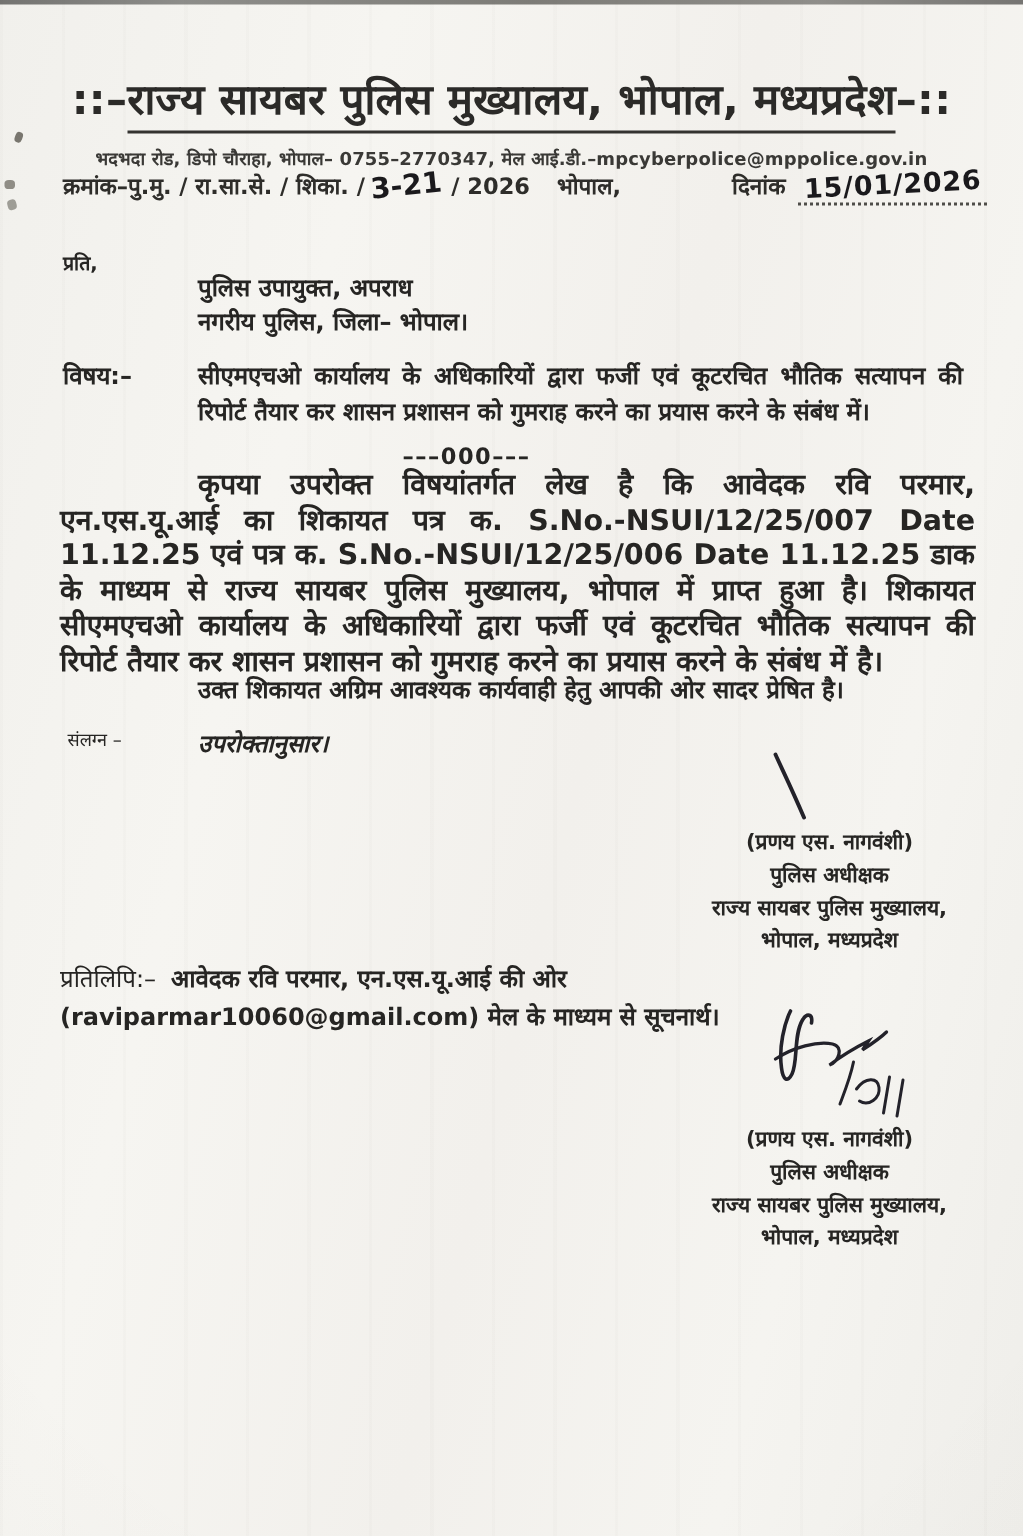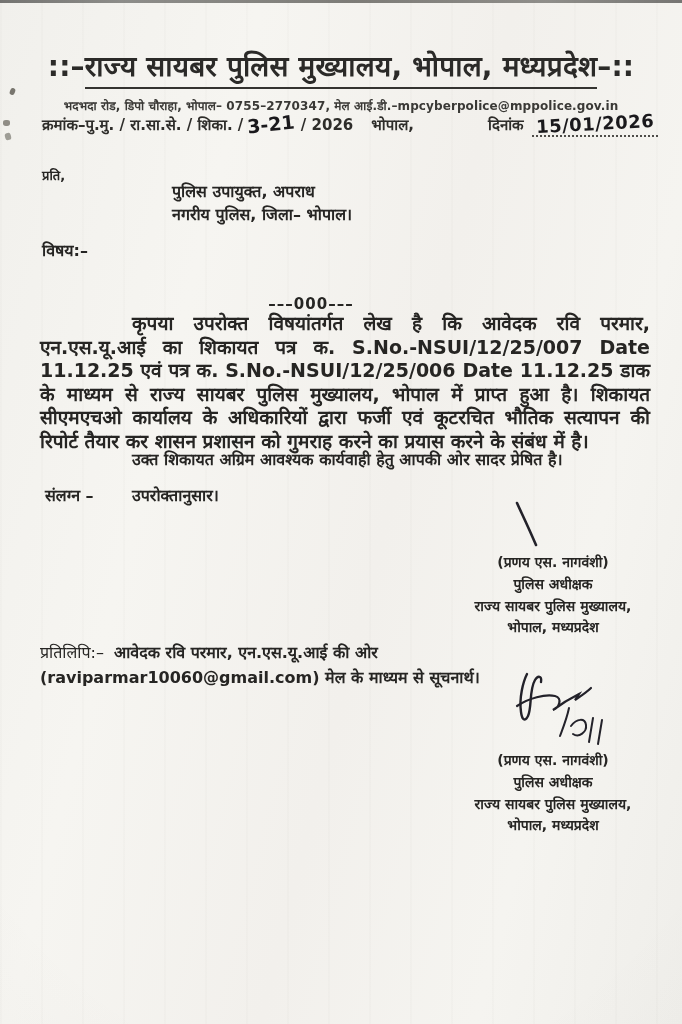--- a/index.html
+++ b/index.html
@@ -30,32 +30,32 @@
     font-size:15px;font-weight:700;color:#2e2d2a;}
   .hand{font-weight:700;color:#1a191c;display:inline-block;}
   .hand-no{font-size:19px;transform:rotate(-6deg) translateY(1px);margin:0 4px;}
   .ref-year{margin-left:2px;}
   .ref-place{margin-left:18px;font-weight:600;}
   .date-group{margin-left:auto;display:flex;align-items:baseline;}
   .date-underline{border-bottom:2px dotted #4e4d49;padding:0 4px 1px 4px;margin-left:8px;}
   .hand-date{font-size:18px;transform:rotate(-3deg);letter-spacing:.5px;}
   
   .salutation{top:166px;left:42px;font-size:13px;font-weight:600;}
-  .recipient{top:181px;left:132px;font-size:16px;line-height:22.5px;font-weight:600;margin-left:40px;}
+  .recipient{top:181px;left:132px;font-size:16px;line-height:22.5px;font-weight:600;}
   
   .subject-row{top:239px;left:42px;width:600px;display:flex;font-size:16px;line-height:23.5px;}
   .subject-label{width:90px;flex:0 0 90px;font-weight:700;}
   .subject-text{flex:1;text-align:justify;font-weight:600;}
   
   .separator{top:295px;left:0;width:622px;text-align:center;font-size:15px;font-weight:700;letter-spacing:1px;}
   .para1{top:312px;left:40px;width:610px;font-size:19px;line-height:23.6px;text-align:justify;
     text-indent:92px;font-weight:600;}
   .para2{top:448px;left:132px;width:520px;font-size:16px;font-weight:600;}
-  .encl-label{top:484px;left:45px;font-size:16px;font-weight:700;}
-  .encl-text{top:484px;left:132px;font-size:16px;font-weight:600;}
+  .encl-label{top:484px;left:45px;font-size:12px;font-weight:400;}
+  .encl-text{top:484px;left:132px;font-size:16px;font-weight:600;font-style:italic;}
   
   .sig-block{left:442px;width:222px;text-align:center;font-size:14px;line-height:21.8px;font-weight:600;margin-top:16px;}
   .sig-block-1{top:536px;}
   .sig-block-2{top:734px;}
   
   .copy-para{top:640px;left:40px;width:616px;font-size:16px;line-height:25px;font-weight:600;}
   .copy-label{font-weight:400;margin-right:10px;}
   
   .sig-stroke{top:500px;left:508px;}
   .sig-scribble{top:668px;left:505px;}
@@ -94,20 +94,21 @@
   </div>
 
   <div class="abs salutation">प्रति,</div>
   <div class="abs recipient">
     <div>पुलिस उपायुक्त, अपराध</div>
     <div>नगरीय पुलिस, जिला– भोपाल।</div>
   </div>
 
   <div class="abs subject-row">
     <span class="subject-label">विषय:–</span>
+    <span class="subject-text">सीएमएचओ कार्यालय के अधिकारियों द्वारा फर्जी एवं कूटरचित भौतिक सत्यापन की रिपोर्ट तैयार कर शासन प्रशासन को गुमराह करने का प्रयास करने के संबंध में।</span>
   </div>
 
   <div class="abs separator">–––000–––</div>
 
   <div class="abs para1">कृपया उपरोक्त विषयांतर्गत लेख है कि आवेदक रवि परमार, एन.एस.यू.आई का शिकायत पत्र क. S.No.-NSUI/12/25/007 Date 11.12.25 एवं पत्र क. S.No.-NSUI/12/25/006 Date 11.12.25 डाक के माध्यम से राज्य सायबर पुलिस मुख्यालय, भोपाल में प्राप्त हुआ है। शिकायत सीएमएचओ कार्यालय के अधिकारियों द्वारा फर्जी एवं कूटरचित भौतिक सत्यापन की रिपोर्ट तैयार कर शासन प्रशासन को गुमराह करने का प्रयास करने के संबंध में है।</div>
   <div class="abs para2">उक्त शिकायत अग्रिम आवश्यक कार्यवाही हेतु आपकी ओर सादर प्रेषित है।</div>
 
   <div class="abs encl-label">संलग्न –</div>
   <div class="abs encl-text">उपरोक्तानुसार।</div>
 

